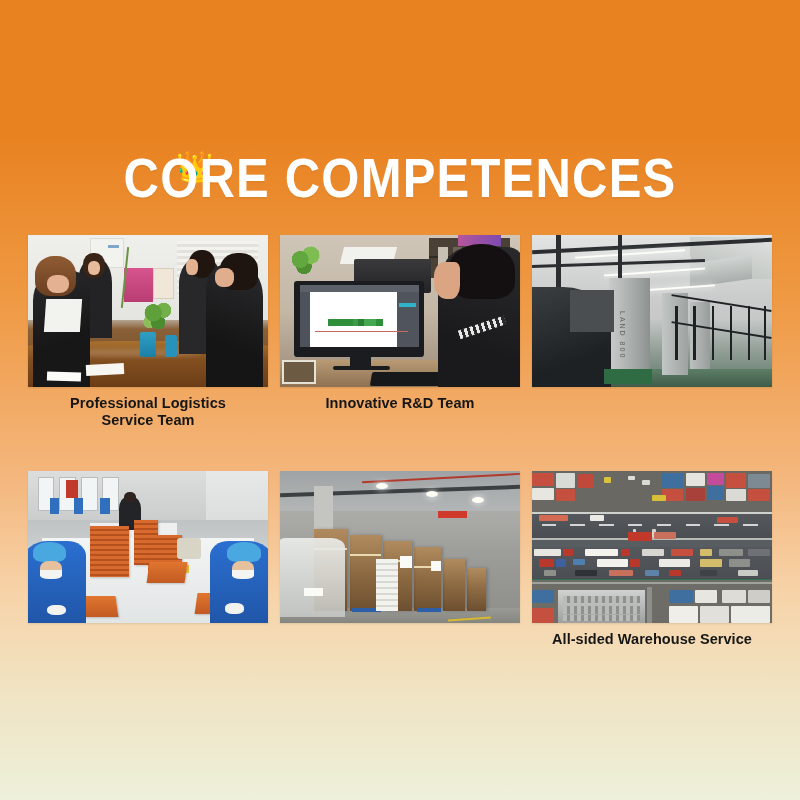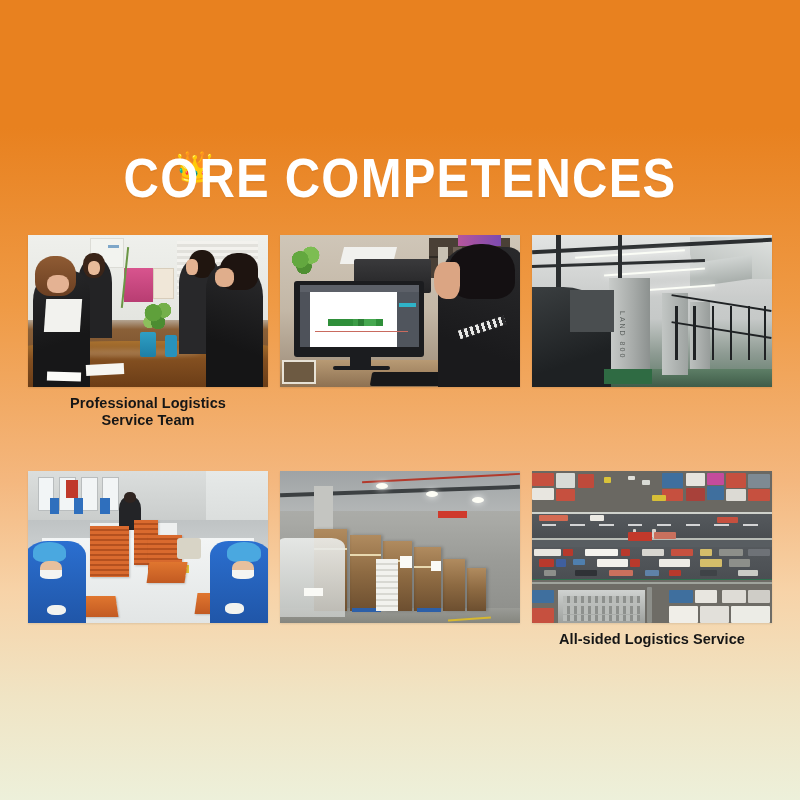--- a/index.html
+++ b/index.html
@@ -350,20 +350,21 @@
         </div>
         <div class="stand"></div>
           <div class="base"></div>
         <div class="kbd"></div>
         <div class="photoframe"></div>
         <div class="man"></div>
           <div class="mhair"></div>
           <div class="mface"></div>
           <div class="mcollar"></div>
       </div>
+      <div class="caption caption-1line">Innovative R&amp;D Team</div>
     </div>
 
     <div class="cell">
       <div class="photo p3">
         <div class="ceil"></div>
         <div class="tube"></div>
           <div class="tube2"></div>
         <div class="beam bm1"></div>
           <div class="beam bm2"></div>
         <div class="lamp l1"></div>
@@ -546,17 +547,17 @@
         <div class="cont" style="left:0%;top:90%;width:9%;height:10%;background:#c6503f"></div>
         <div class="cont" style="left:57%;top:78%;width:10%;height:9%;background:#3f6f9e"></div>
         <div class="cont" style="left:68%;top:78%;width:9%;height:9%;background:#e8e6e0"></div>
         <div class="cont" style="left:79%;top:78%;width:10%;height:9%;background:#dedcd6"></div>
         <div class="cont" style="left:90%;top:78%;width:9%;height:9%;background:#cfcdc7"></div>
         <div class="cont" style="left:57%;top:89%;width:12%;height:11%;background:#f0eee8"></div>
         <div class="cont" style="left:70%;top:89%;width:12%;height:11%;background:#e2e0da"></div>
         <div class="cont" style="left:83%;top:89%;width:16%;height:11%;background:#ececE6"></div>
         <div class="cont" style="left:48%;top:76%;width:2%;height:24%;background:#8d8f8a"></div>
       </div>
-      <div class="caption caption-1line">All-sided Logistics Service</div>
+      <div class="caption caption-1line">All-sided Warehouse Service</div>
     </div>
 
   </div>
 </div>
 
 </body></html>

